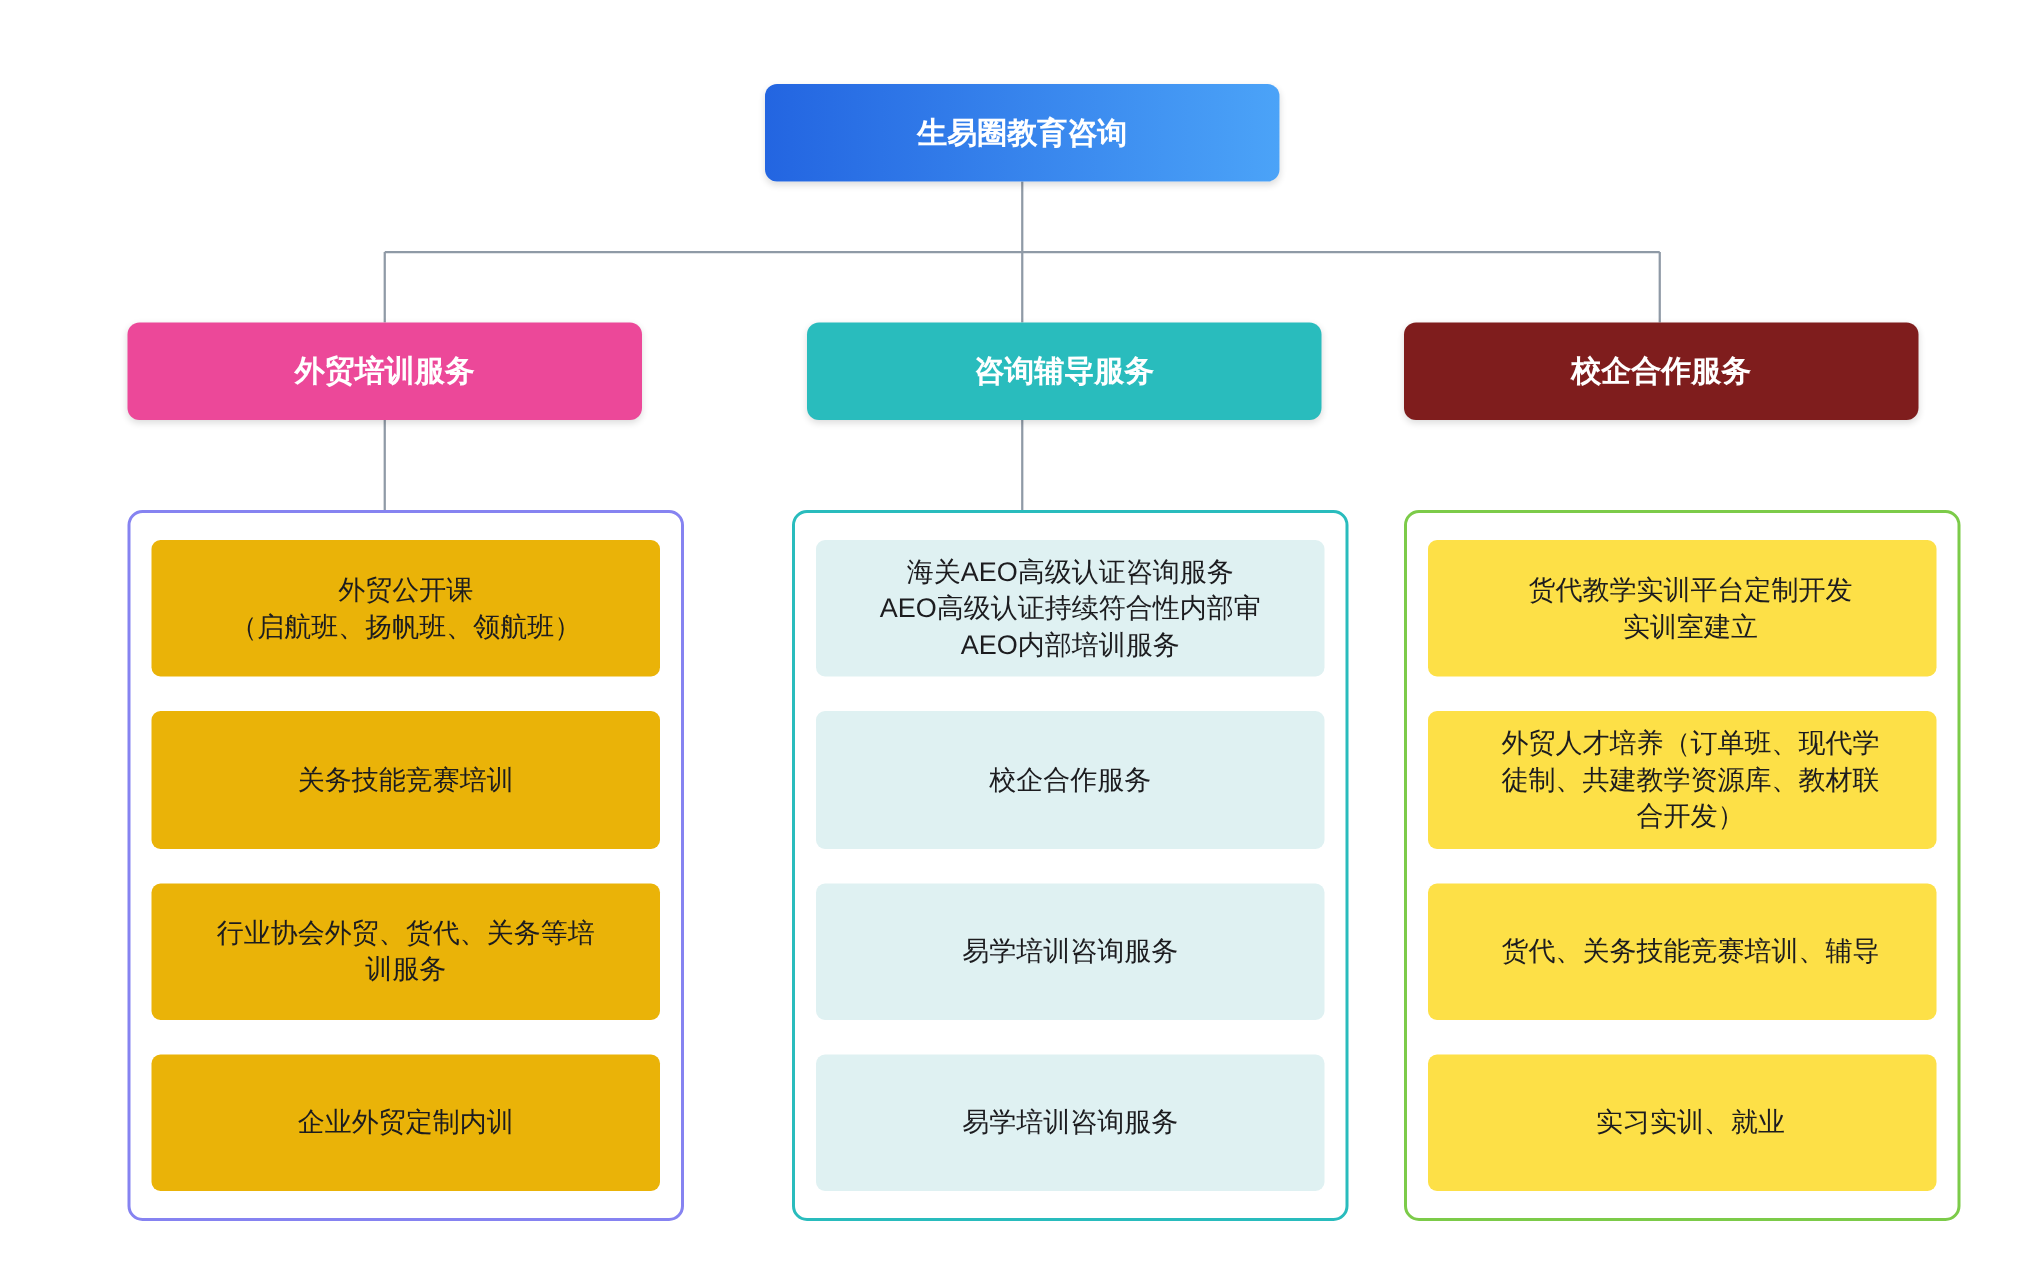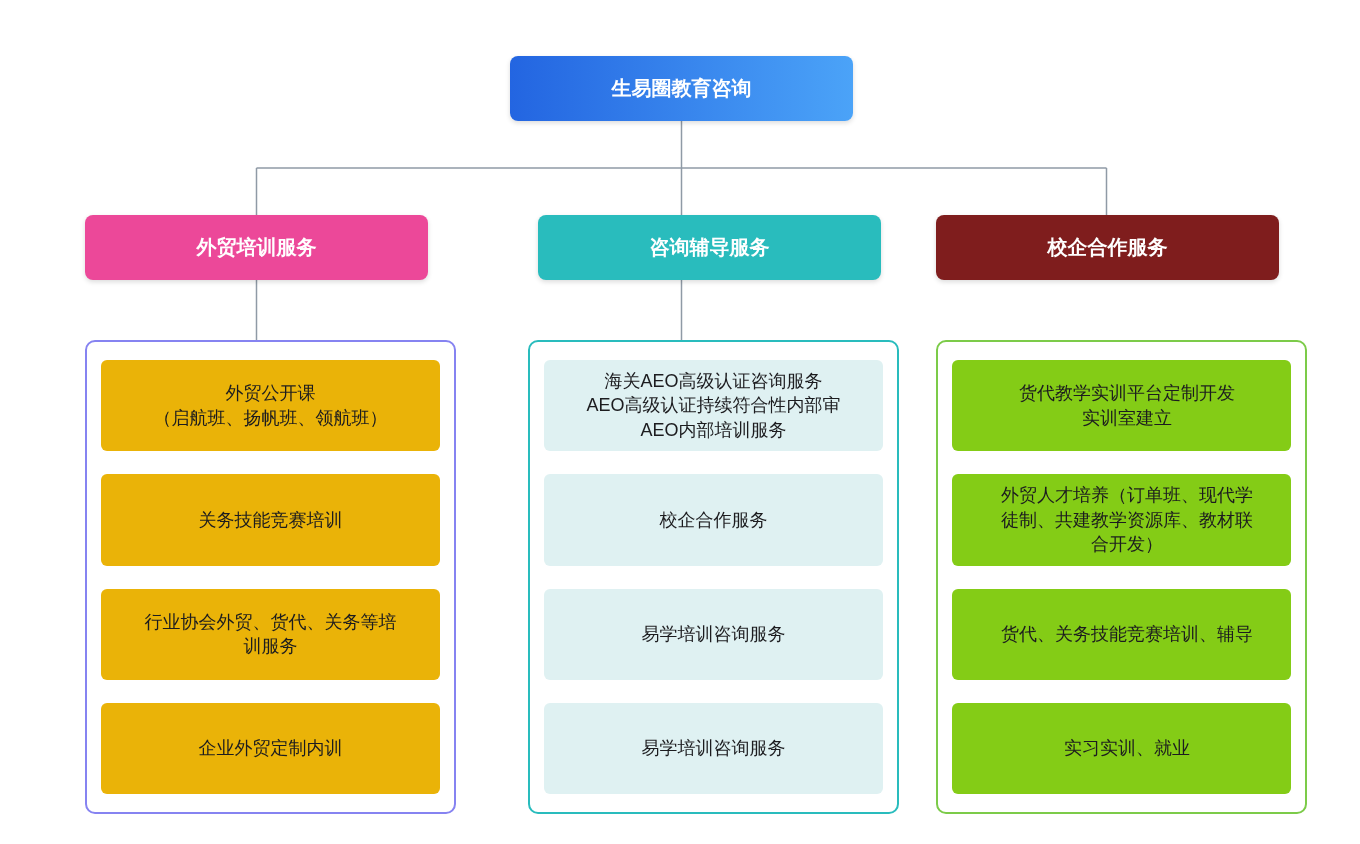--- a/index.html
+++ b/index.html
@@ -51,21 +51,21 @@
     display:flex;align-items:center;justify-content:center;
     border-radius:6px;
     font-size:18px;line-height:1.35;
     color:#1c1c1f;
     text-align:center;
     white-space:pre-line;
     padding:4px 8px;box-sizing:border-box;
   }
   .cont-0 .leaf{background:#eab308;}
   .cont-1 .leaf{background:#dff1f2;}
-  .cont-2 .leaf{background:#84cc16;padding-left:19px;}
+  .cont-2 .leaf{background:#fde047;padding-left:19px;}
 </style>
 </head>
 <body>
 
 <div class="canvas">
 
   <svg class="connectors" width="1360" height="844">
     <path d="M 681.5 121 V 168"></path>
     <path d="M 256.5 168 H 1106.5"></path>
     <path d="M 256.5 168 V 215"></path>

